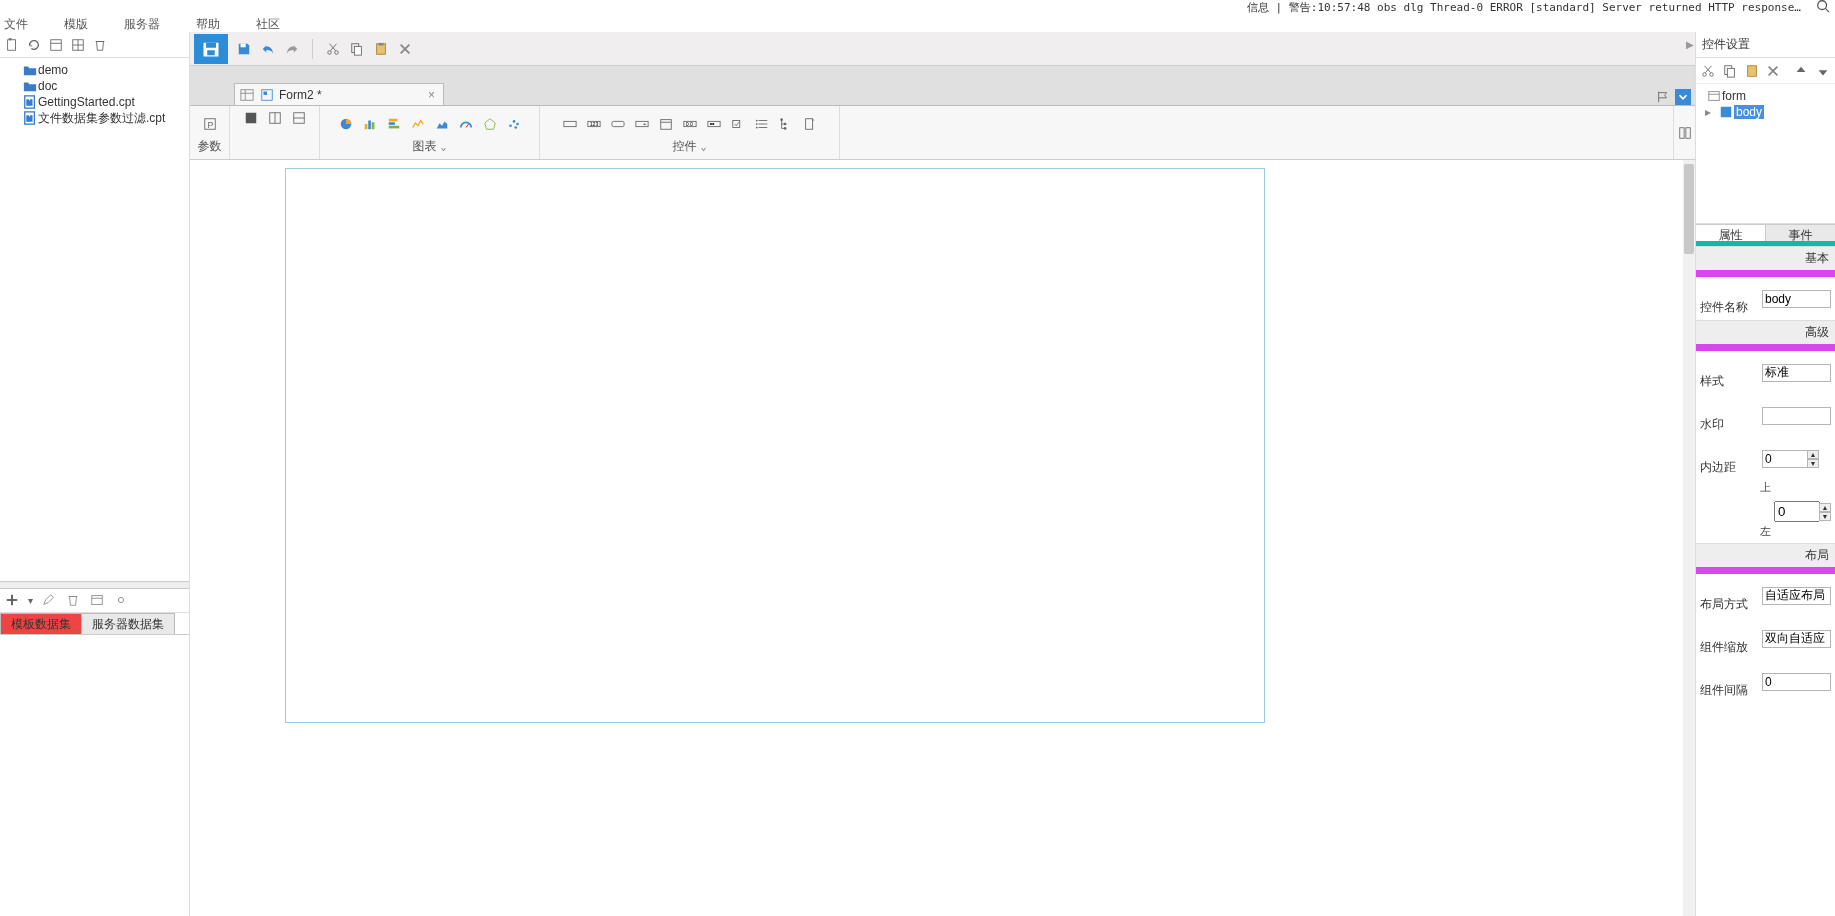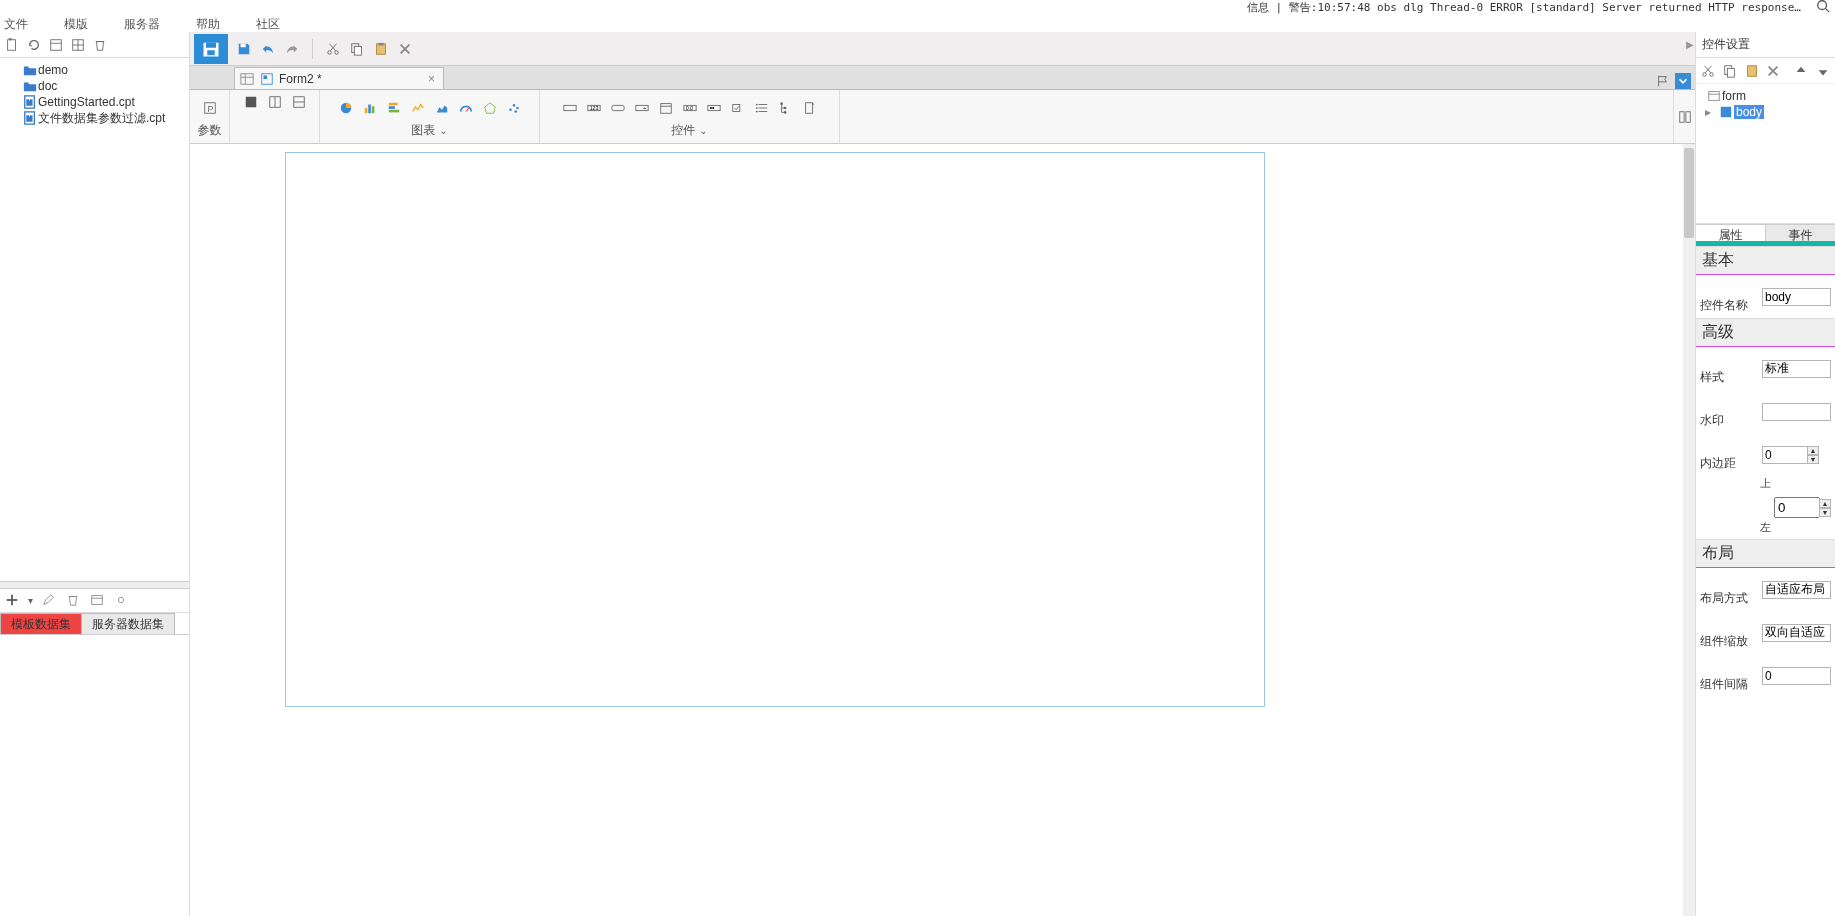--- a/index.html
+++ b/index.html
@@ -23,48 +23,48 @@
 .dstoolbar{height:24px;display:flex;align-items:center;gap:8px;padding:0 4px;border-bottom:1px solid #ddd;}
 .dstabs{display:flex;height:22px;border-bottom:1px solid #ccc;}
 .dstab{padding:2px 10px;border:1px solid #bbb;border-bottom:none;background:#e9e9e9;margin-right:-1px;cursor:pointer;}
 .dstab.active{background:#ef4444;}
 .dslist{flex:1 1 30%;overflow:auto;}
 .centercol{flex:1;display:flex;flex-direction:column;background:#f0eeee;}
 .ctop{height:34px;display:flex;align-items:center;border-bottom:1px solid #ccc;background:#f0eeee;padding-left:4px;}
 .bigsave{width:34px;height:30px;background:#2d8cd6;display:flex;align-items:center;justify-content:center;margin-right:8px;}
 .cicons{display:flex;align-items:center;gap:8px;}
 .sep{width:1px;height:20px;background:#ccc;margin:0 4px;}
-.tabstrip{height:24px;display:flex;align-items:flex-end;background:#e0e0e0;border-bottom:1px solid #bbb;padding-left:44px;position:relative;}
+.tabstrip{height:40px;display:flex;align-items:flex-end;background:#e0e0e0;border-bottom:1px solid #bbb;padding-left:44px;position:relative;}
 .filetab{display:flex;align-items:center;height:22px;background:#f7f7f7;border:1px solid #bbb;border-bottom:none;padding:0 4px 0 4px;gap:4px;position:relative;min-width:210px;}
 .filetab .close{margin-left:auto;padding:0 4px;color:#888;cursor:pointer;}
 .tabright{position:absolute;right:4px;display:flex;gap:4px;}
 .ribbon{height:54px;display:flex;align-items:stretch;background:#f7f7f7;border-bottom:1px solid #ccc;}
 .ribgroup{display:flex;flex-direction:column;align-items:center;justify-content:space-between;padding:4px 6px;border-right:1px solid #ddd;}
 .ribicons{display:flex;gap:8px;align-items:center;height:28px;}
-.riblabel{font-size:12px;color:#555;display:flex;align-items:center;gap:4px;}
+.riblabel{font-size:12px;color:#555;display:flex;align-items:center;gap:4px;font-family:Liberation Mono, monospace;}
 .chev{font-size:10px;color:#666;}
 .ribspacer{flex:1;}
 .ribside{width:22px;display:flex;flex-direction:column;align-items:center;justify-content:center;border-left:1px solid #ddd;}
 .canvaswrap{flex:1;position:relative;background:#fff;overflow:auto;}
 .canvas{position:absolute;left:95px;top:8px;width:980px;height:555px;border:1px solid #9ec7e6;background:#fff;}
 .vscroll{position:absolute;right:0;top:0;width:12px;height:100%;background:#f0f0f0;}
 .vthumb{position:absolute;left:1px;width:10px;background:#c8c8c8;border-radius:2px;}
 .rightcol{width:140px;min-width:140px;border-left:1px solid #ddd;display:flex;flex-direction:column;background:#fff;}
 .rhead{height:26px;display:flex;align-items:center;padding:0 6px;font-size:12px;border-bottom:1px solid #ddd;position:relative;}
 .rhead .caret{position:absolute;left:-10px;font-size:10px;color:#999;}
 .rtoolbar{height:26px;display:flex;align-items:center;gap:6px;padding:0 4px;border-bottom:1px solid #eee;}
 .rtree{flex:0 0 140px;padding:4px 2px;border-bottom:1px solid #ddd;overflow:auto;}
 .rtree .node{display:flex;align-items:center;height:16px;}
 .rtree .sel{background:#4a90e2;color:#fff;padding:0 2px;}
 .rtabs{display:flex;height:22px;border-bottom:5px solid #14b8a6;border-top:1px solid #ccc;}
 .rtab{flex:1;text-align:center;padding:2px 0;border-right:1px solid #ccc;background:#e9e9e9;cursor:pointer;}
 .rtab:last-child{border-right:none;}
 .rtab.active{background:#fff;}
 .rprops{flex:1;overflow:auto;}
-.section{background:#eee;padding:3px 6px;border-top:1px solid #ddd;border-bottom:1px solid #d946ef;font-size:16px;}
+.section{background:#eee;padding:3px 6px;border-top:1px solid #ddd;border-bottom:7px solid #d946ef;font-size:12px;text-align:right;}
 .proprow{display:flex;align-items:center;padding:4px 4px;gap:6px;}
 .proprow .lbl{width:56px;color:#333;margin-top:18px;}
 .proprow .val{flex:1;}
 .proprow input,.proprow select{width:100%;font-size:12px;border:1px solid #b5b5b5;height:18px;padding:0 2px;background:#fff;}
 .spin{display:flex;align-items:center;}
 .spin input{width:46px;}
 .spin .btns{display:flex;flex-direction:column;margin-left:-1px;}
 .spin .btns span{width:12px;height:9px;border:1px solid #b5b5b5;background:#eee;font-size:7px;line-height:7px;text-align:center;cursor:pointer;}
 .sublabel{text-align:center;font-size:11px;color:#444;padding-bottom:4px;}
 .spinrow{display:flex;gap:4px;justify-content:flex-end;padding:2px 4px;}

